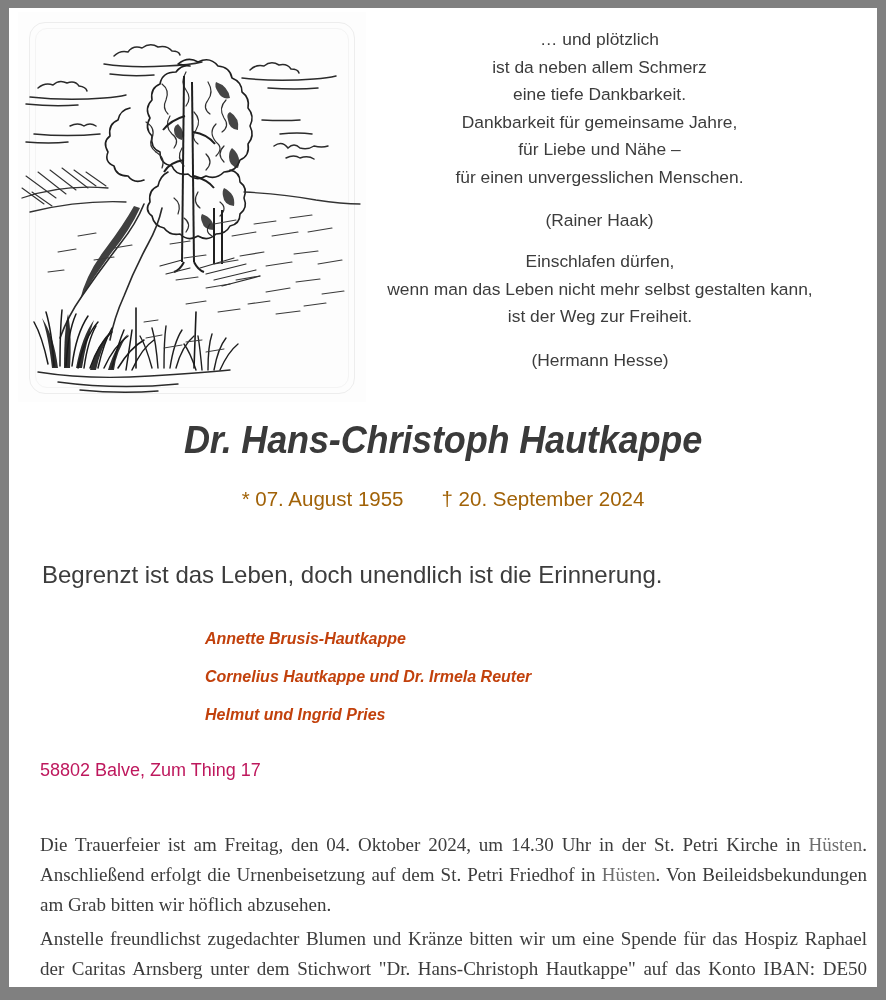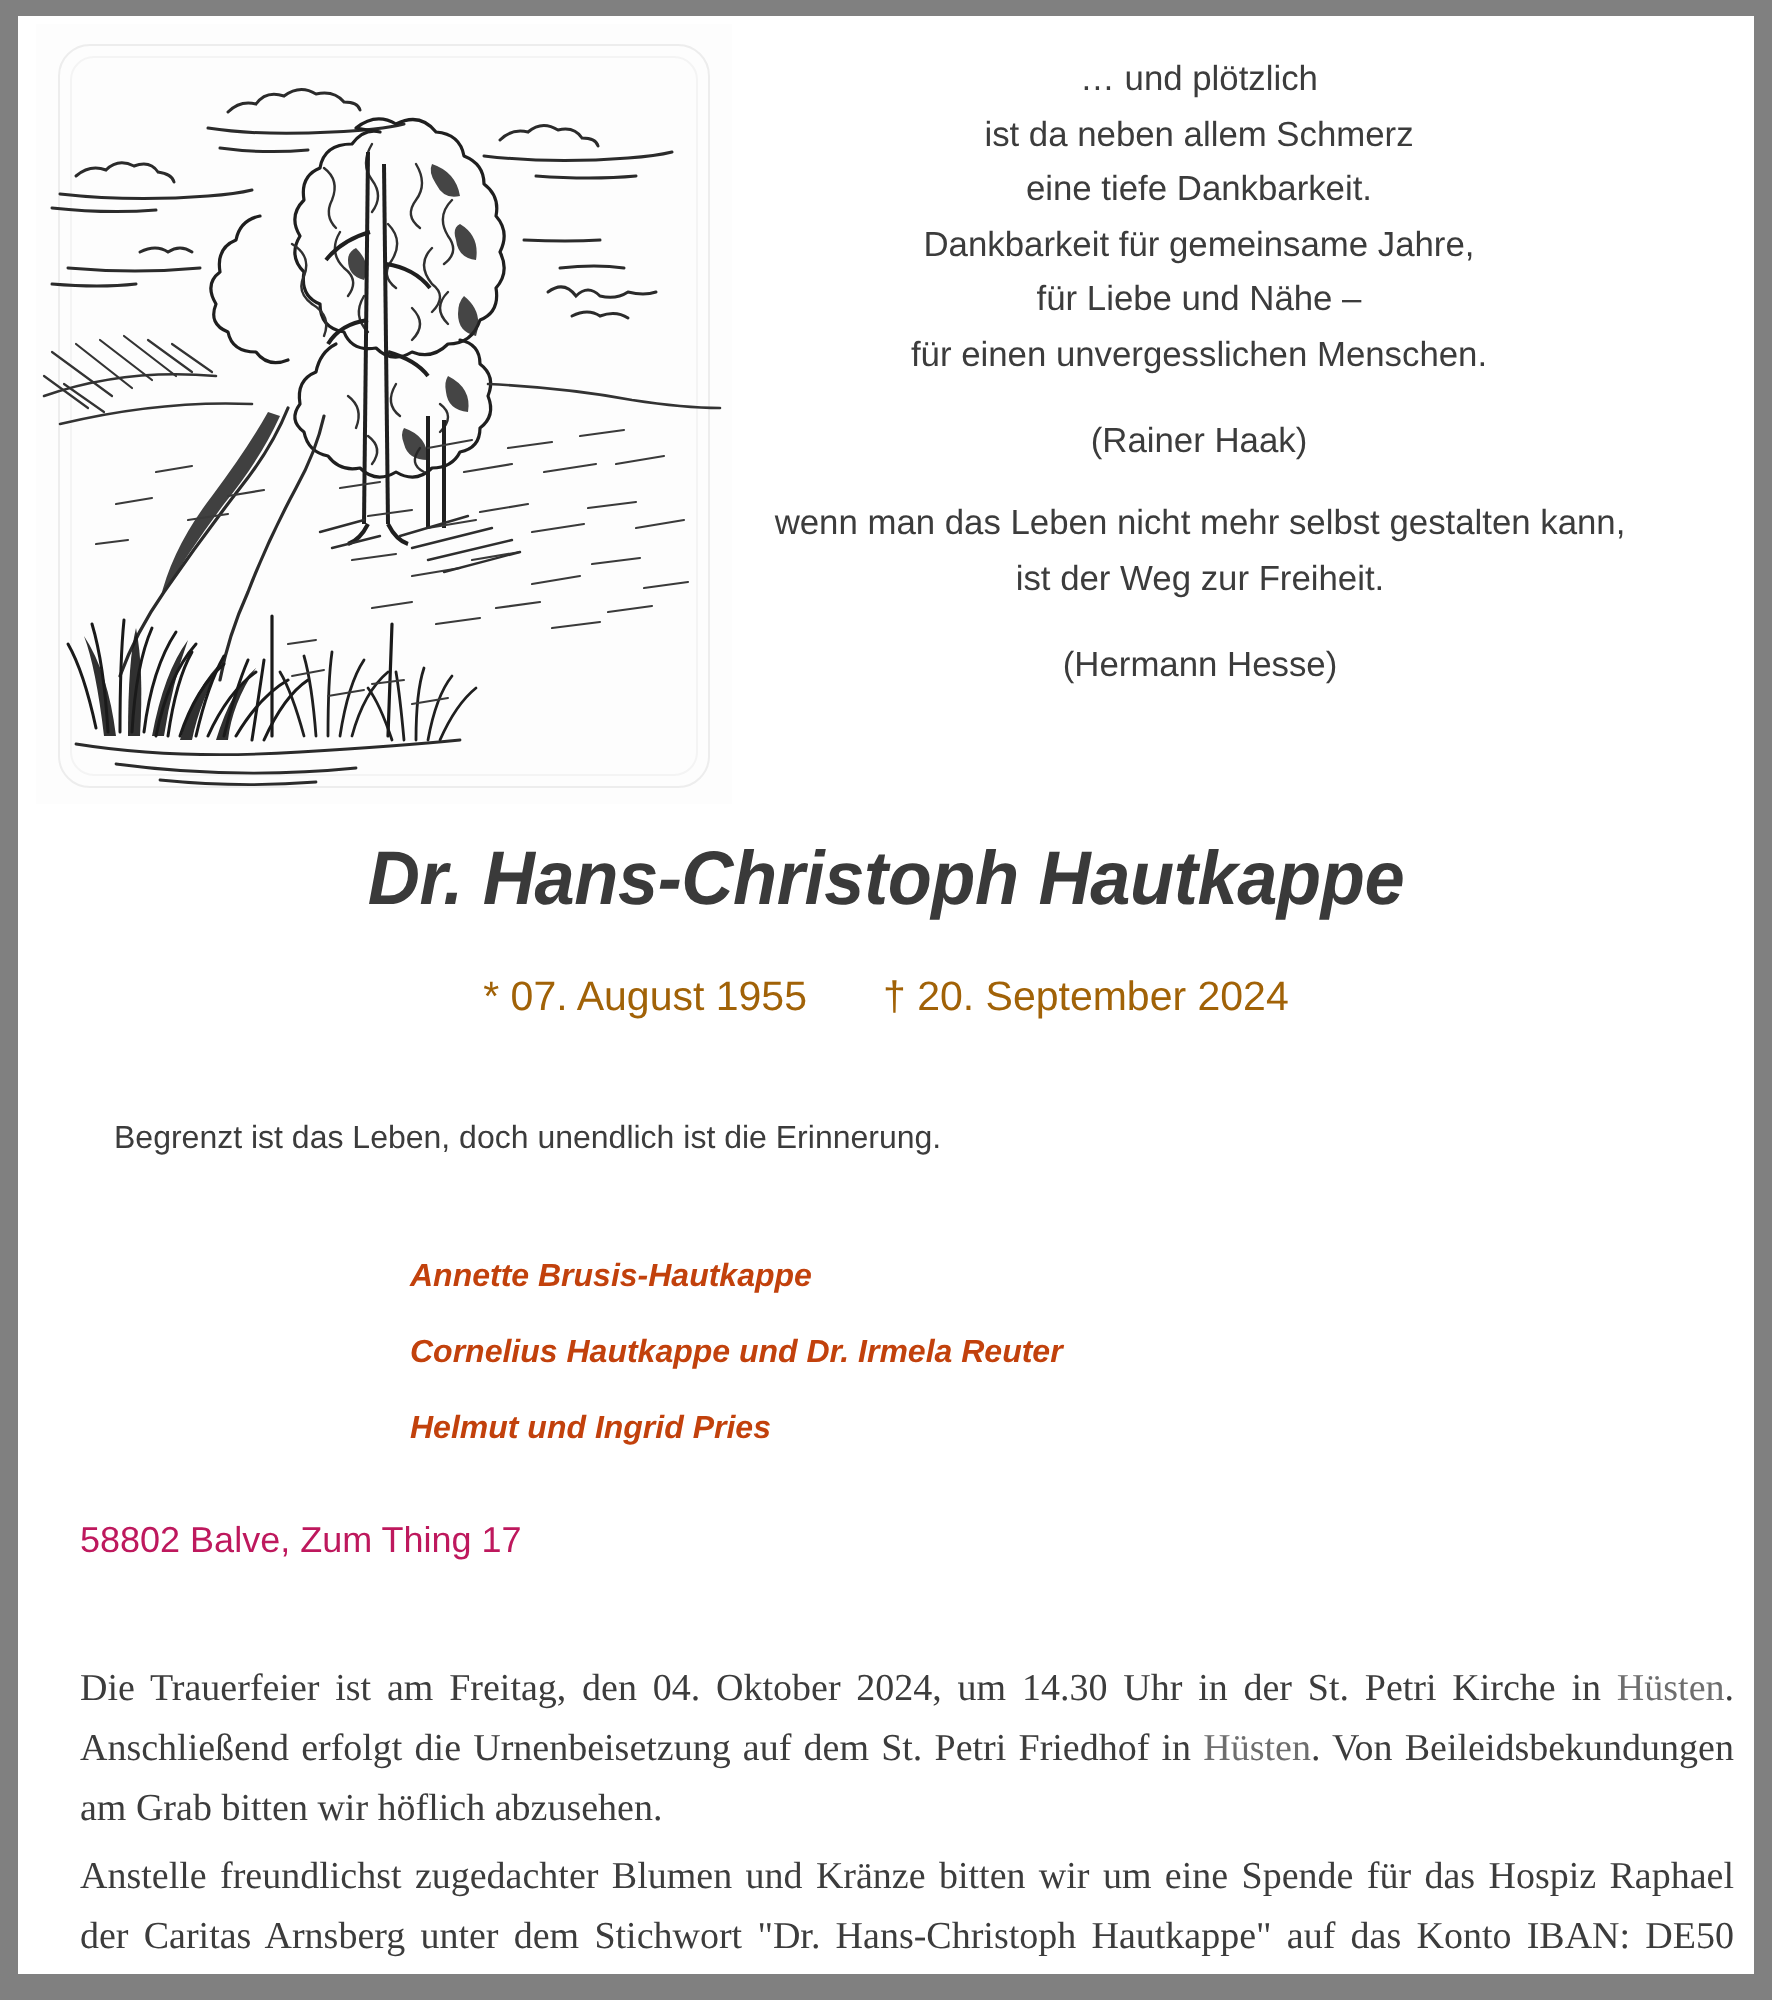--- a/index.html
+++ b/index.html
@@ -116,23 +116,23 @@
     width: 100%;
     text-align: center;
     font-size: 20.5px;
     color: #a16207;
   }
   #dates-line .date-birth { margin-right: 38px; }
 
   
   #memorial-line {
     position: absolute;
-    left: 48px;
+    left: 33px;
     top: 553px;
-    font-size: 16px;
+    font-size: 24px;
     color: #3c3c3c;
   }
 
   
   #family-names {
     position: absolute;
     left: 196px;
     top: 612px;
     font-size: 16px;
     font-weight: bold;
@@ -382,20 +382,21 @@
       <div class="quote-line">… und plötzlich</div>
       <div class="quote-line">ist da neben allem Schmerz</div>
       <div class="quote-line">eine tiefe Dankbarkeit.</div>
       <div class="quote-line">Dankbarkeit für gemeinsame Jahre,</div>
       <div class="quote-line">für Liebe und Nähe –</div>
       <div class="quote-line">für einen unvergesslichen Menschen.</div>
       <div class="quote-author">(Rainer Haak)</div>
     </div>
 
     <div class="quote-block" id="quote-2">
+      <div class="quote-line">Einschlafen dürfen,</div>
       <div class="quote-line">wenn man das Leben nicht mehr selbst gestalten kann,</div>
       <div class="quote-line">ist der Weg zur Freiheit.</div>
       <div class="quote-author">(Hermann Hesse)</div>
     </div>
 
     <div id="deceased-name">Dr. Hans-Christoph Hautkappe</div>
 
     <div id="dates-line">
       <span class="date-birth">* 07. August 1955</span><span class="date-death">† 20. September 2024</span>
     </div>

